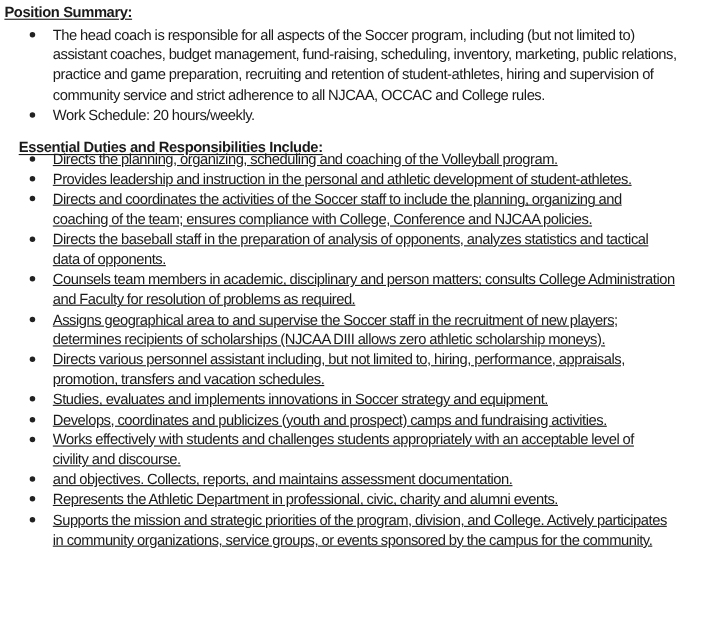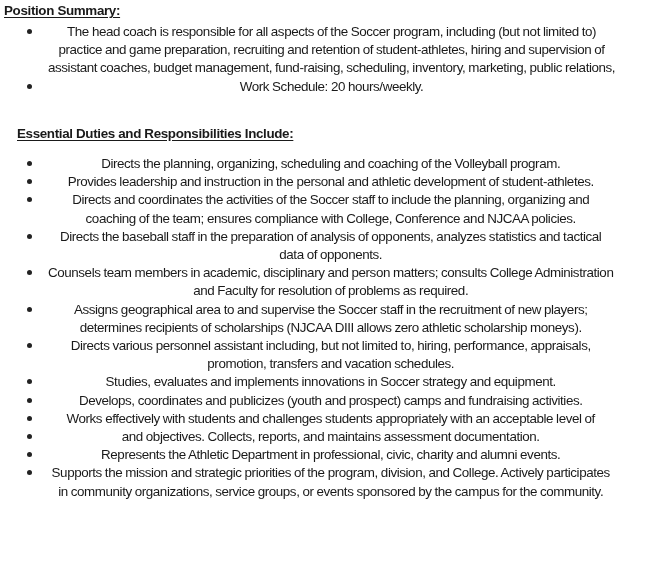--- a/index.html
+++ b/index.html
@@ -34,24 +34,23 @@
   }
   #h1 { left: 4px; top: 3px; }
   #h2 { left: 17px; top: 126px; }
 
   .list {
     position: absolute;
     left: 0;
     margin: 0;
     padding: 0;
     list-style: none;
-    text-align: center;
   }
   #list1 { top: 23px; }
-  #list2 { top: 155px; }
+  #list2 { top: 136px; text-decoration: underline; }
 
   .item {
     position: relative;
     padding-left: 48px;
   }
   .bullet {
     position: absolute;
     left: 27px;
     top: 6px;
     width: 5px;
@@ -70,22 +69,23 @@
 </style>
 </head>
 <body>
 
 <div class="page">
   <div class="heading" id="h1">Position Summary:</div>
   <ul class="list" id="list1">
       <li class="item">
         <span class="bullet"></span>
         <span class="line">The head coach is responsible for all aspects of the Soccer program, including (but not limited to)</span>
+        <span class="line">assistant coaches, budget management, fund-raising, scheduling, inventory, marketing, public relations,</span>
         <span class="line">practice and game preparation, recruiting and retention of student-athletes, hiring and supervision of</span>
-        <span class="line">assistant coaches, budget management, fund-raising, scheduling, inventory, marketing, public relations,</span>
+        <span class="line">community service and strict adherence to all NJCAA, OCCAC and College rules.</span>
       </li>
       <li class="item">
         <span class="bullet"></span>
         <span class="line">Work Schedule: 20 hours/weekly.</span>
       </li>
     </ul>
 
   <div class="heading" id="h2">Essential Duties and Responsibilities Include:</div>
   <ul class="list" id="list2">
       <li class="item">
@@ -125,20 +125,21 @@
         <span class="bullet"></span>
         <span class="line">Studies, evaluates and implements innovations in Soccer strategy and equipment.</span>
       </li>
       <li class="item">
         <span class="bullet"></span>
         <span class="line">Develops, coordinates and publicizes (youth and prospect) camps and fundraising activities.</span>
       </li>
       <li class="item">
         <span class="bullet"></span>
         <span class="line">Works effectively with students and challenges students appropriately with an acceptable level of</span>
+        <span class="line">civility and discourse.</span>
       </li>
       <li class="item">
         <span class="bullet"></span>
         <span class="line">and objectives.  Collects, reports, and maintains assessment documentation.</span>
       </li>
       <li class="item">
         <span class="bullet"></span>
         <span class="line">Represents the Athletic Department in professional, civic, charity and alumni events.</span>
       </li>
       <li class="item">

